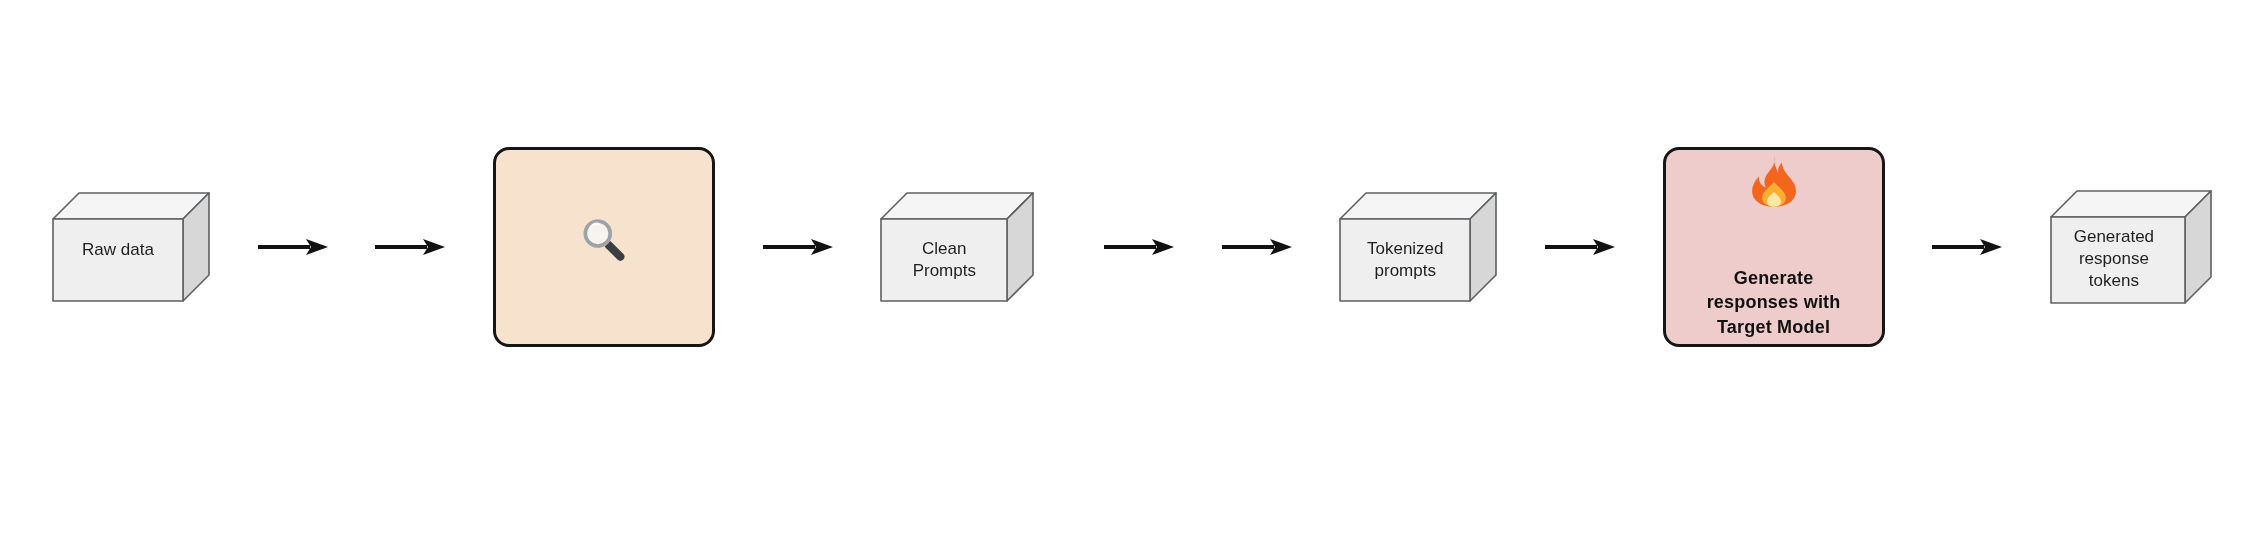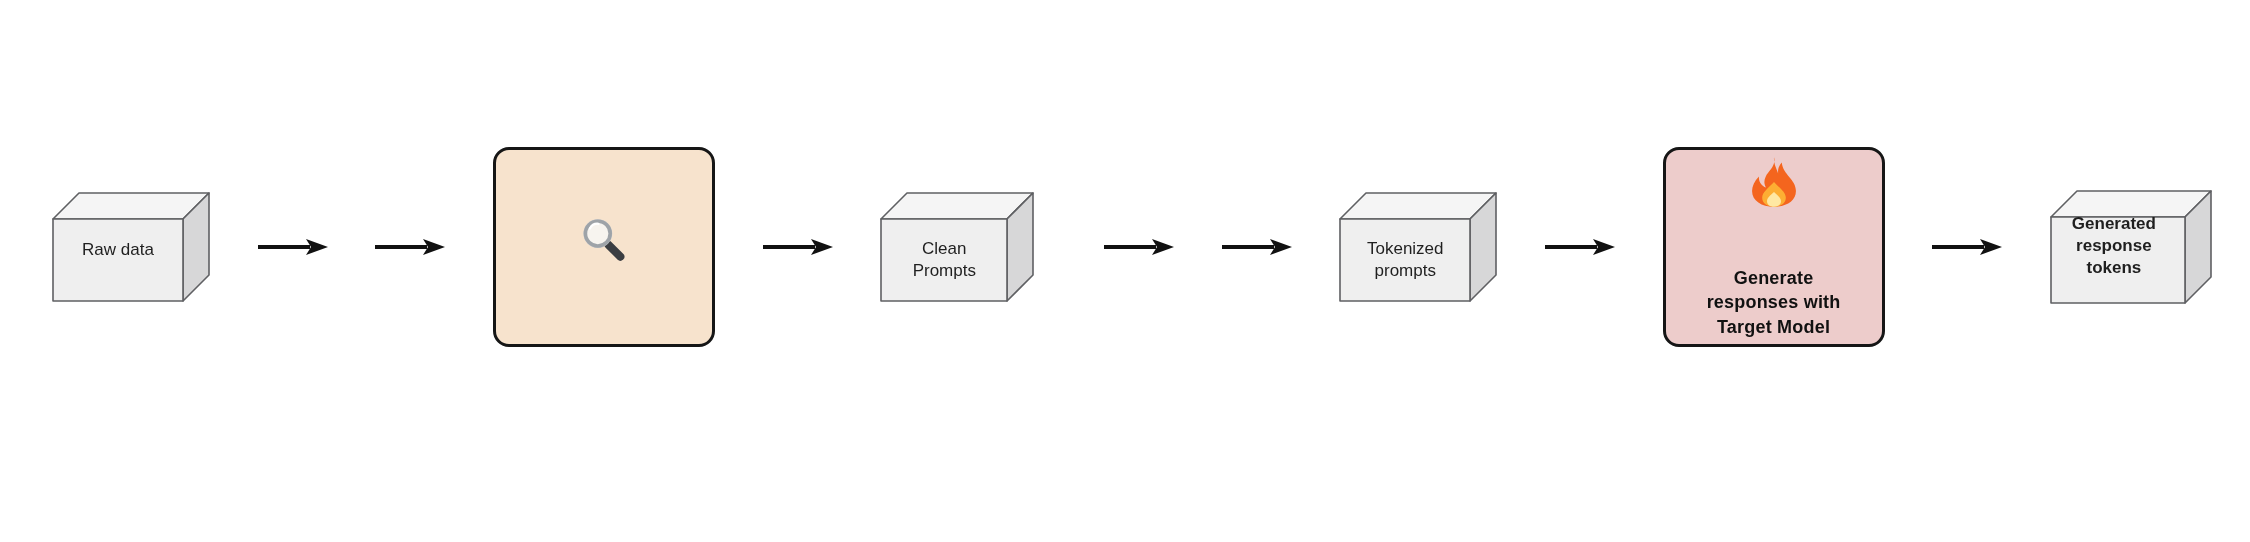--- a/index.html
+++ b/index.html
@@ -144,18 +144,18 @@
         <polygon points="48,1 70,9 48,17 53,9" fill="#111111"></polygon>
       </svg>
   </div>
 
   <div class="cube-node" style="width:162px;height:114px;">
     <svg width="162" height="114" viewBox="0 0 162 114">
       <polygon points="1,27 27,1 161,1 135,27" fill="#f5f5f5" stroke="#5f6063" stroke-width="1.6" stroke-linejoin="round"></polygon>
       <polygon points="135,27 161,1 161,87 135,113" fill="#d7d7d8" stroke="#5f6063" stroke-width="1.6" stroke-linejoin="round"></polygon>
       <rect x="1" y="27" width="134" height="86" fill="#efefef" stroke="#5f6063" stroke-width="1.6" stroke-linejoin="round"></rect>
     </svg>
-    <div class="cube-label" style="left:1px;top:13px;width:126px;height:86px;font-weight:bold;">Generated
+    <div class="cube-label" style="left:1px;top:26px;width:126px;height:86px;">Generated
 response
 tokens</div>
   </div>
 
 </div>
 
 </body></html>

